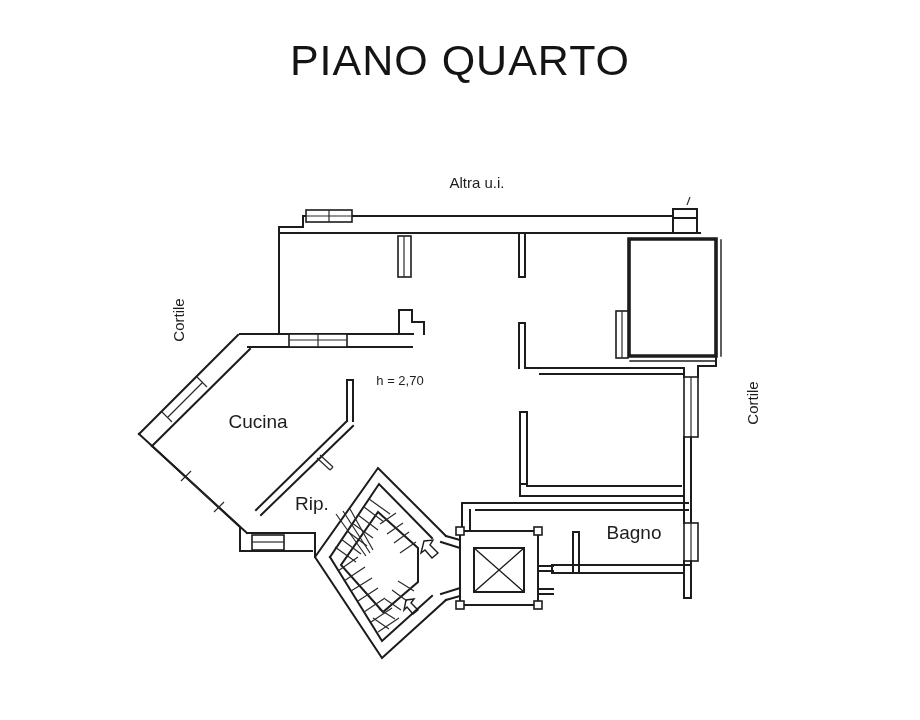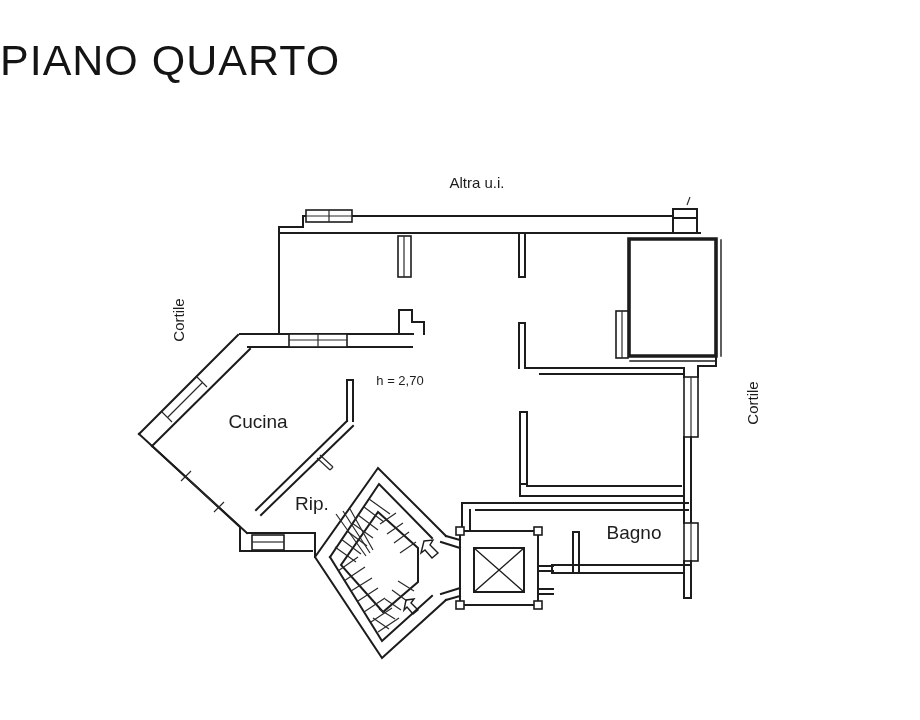--- a/index.html
+++ b/index.html
@@ -1,18 +1,18 @@
 <!DOCTYPE html>
 <html><head>
 <meta charset="utf-8">
 <style>
   html,body{margin:0;padding:0;background:#ffffff;}
   .page{position:relative;width:920px;height:720px;background:#ffffff;overflow:hidden;
         font-family:"Liberation Sans",sans-serif;}
-  .title{position:absolute;top:36px;left:0;right:0;margin:0;
+  .title{position:absolute;top:36px;left:0;right:0;margin:0;text-align:center;
          font-size:43px;font-weight:400;letter-spacing:1px;color:#141414;
          font-family:"Liberation Sans",sans-serif;}
   svg.plan{position:absolute;left:0;top:0;}
   
   .w   {fill:none;stroke:#1c1c1c;stroke-width:2;stroke-linecap:square;stroke-linejoin:miter;}
   .w15 {fill:none;stroke:#1c1c1c;stroke-width:1.4;stroke-linecap:square;}
   .w35 {fill:none;stroke:#1c1c1c;stroke-width:3.6;stroke-linecap:square;stroke-linejoin:miter;}
   .thin{fill:none;stroke:#2a2a2a;stroke-width:1.2;stroke-linecap:butt;}
   .win {fill:#ffffff;stroke:#1c1c1c;stroke-width:1.6;}
   .arrow{fill:none;stroke:#1c1c1c;stroke-width:1.4;stroke-linejoin:miter;}

